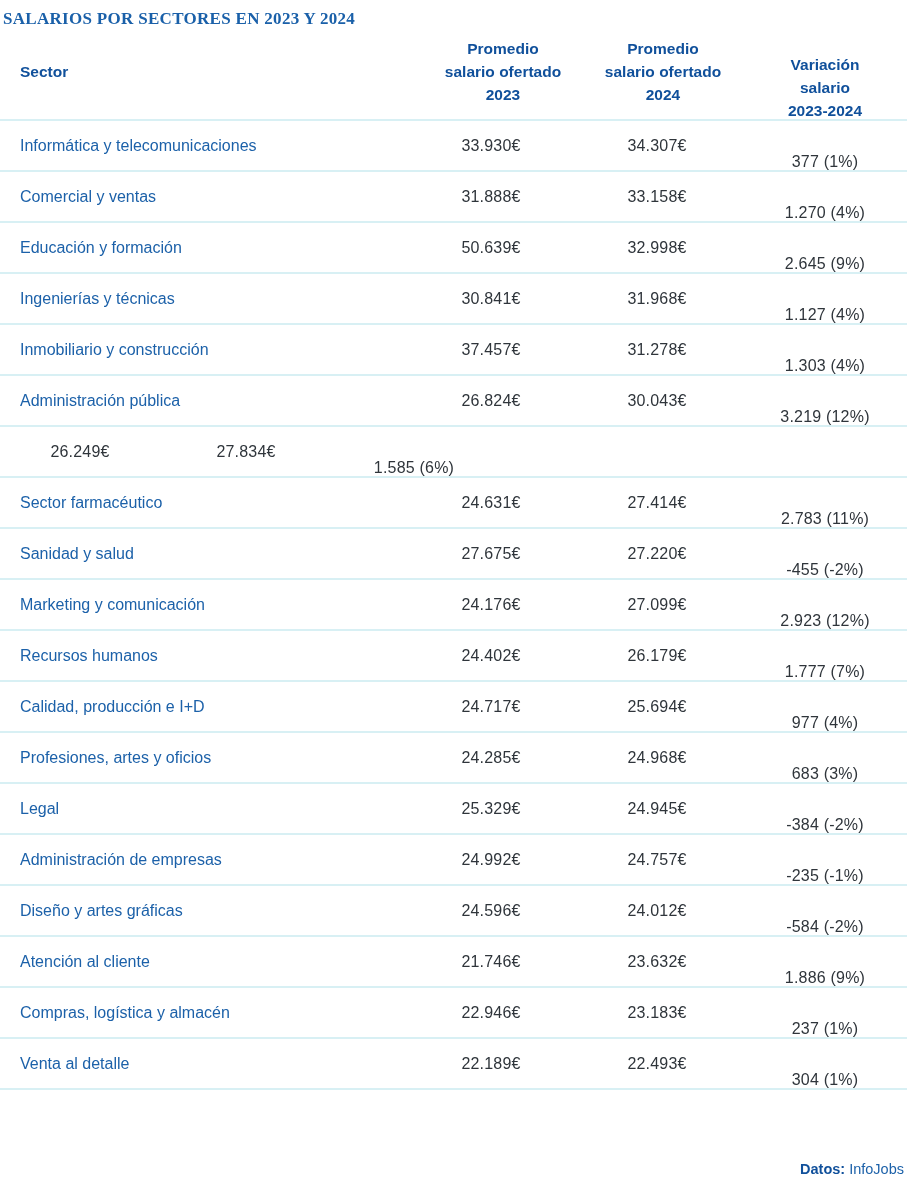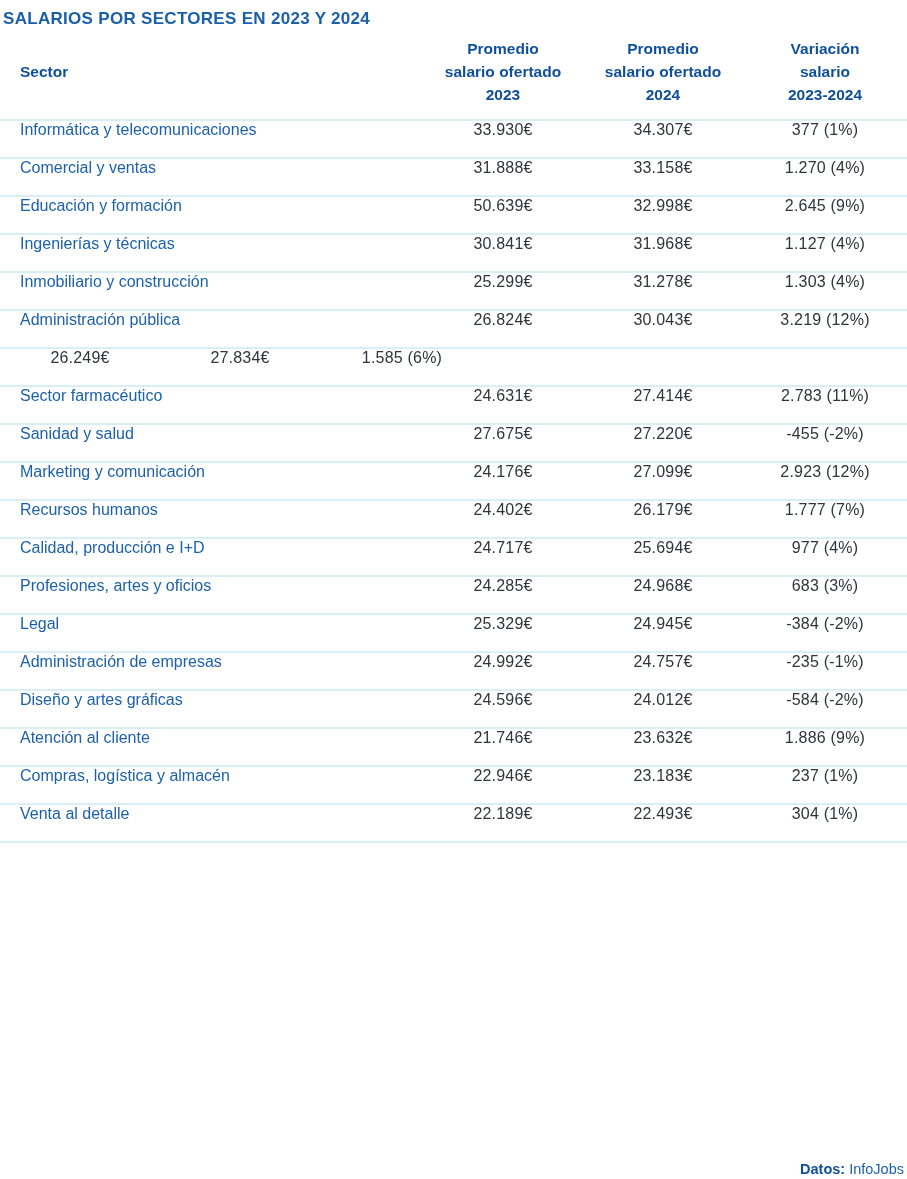--- a/index.html
+++ b/index.html
@@ -16,20 +16,21 @@
   }
   .page-title {
     position: absolute;
     top: -2px;
     left: 3px;
     font-size: 17px;
     font-weight: bold;
     letter-spacing: 0.3px;
     color: #1a60a9;
     line-height: 1.15;
+    font-family: Liberation Serif, serif;
   }
   .table-wrap {
     position: absolute;
     top: 20px;
     left: 0;
     width: 907px;
   }
   .thead {
     display: flex;
     align-items: center;
@@ -45,36 +46,39 @@
   }
   .col-2023, .col-2024 {
     width: 160px;
     flex: 0 0 160px;
     text-align: center;
   }
   .col-var {
     width: 164px;
     flex: 0 0 164px;
     text-align: center;
+    margin-top: 32px;
   }
   .thead .hcell {
     font-size: 15.5px;
     font-weight: bold;
     color: #10509b;
     line-height: 23px;
   }
   .hline { display: block; }
   .tbody {
     border-top: 2px solid #d8f0f4;
   }
   .trow {
     display: flex;
-    height: 38px;
+    align-items: center;
+    height: 51px;
     box-sizing: border-box;
     border-bottom: 2px solid #d8f0f4;
+    gap: 6px;
   }
   .cell-sector {
     font-size: 16px;
     color: #1c61a9;
     white-space: nowrap;
     overflow: hidden;
   }
   .cell-num {
     font-size: 16px;
     color: #2f353b;
@@ -142,21 +146,21 @@
         <div class="col-var cell-num">2.645 (9%)</div>
       </div>
       <div class="trow">
         <div class="col-sector cell-sector">Ingenierías y técnicas</div>
         <div class="col-2023 cell-num">30.841€</div>
         <div class="col-2024 cell-num">31.968€</div>
         <div class="col-var cell-num">1.127 (4%)</div>
       </div>
       <div class="trow">
         <div class="col-sector cell-sector">Inmobiliario y construcción</div>
-        <div class="col-2023 cell-num">25.299€</div>
+        <div class="col-2023 cell-num">37.457€</div>
         <div class="col-2024 cell-num">31.278€</div>
         <div class="col-var cell-num">1.303 (4%)</div>
       </div>
       <div class="trow">
         <div class="col-sector cell-sector">Administración pública</div>
         <div class="col-2023 cell-num">26.824€</div>
         <div class="col-2024 cell-num">30.043€</div>
         <div class="col-var cell-num">3.219 (12%)</div>
       </div>
       <div class="trow">

